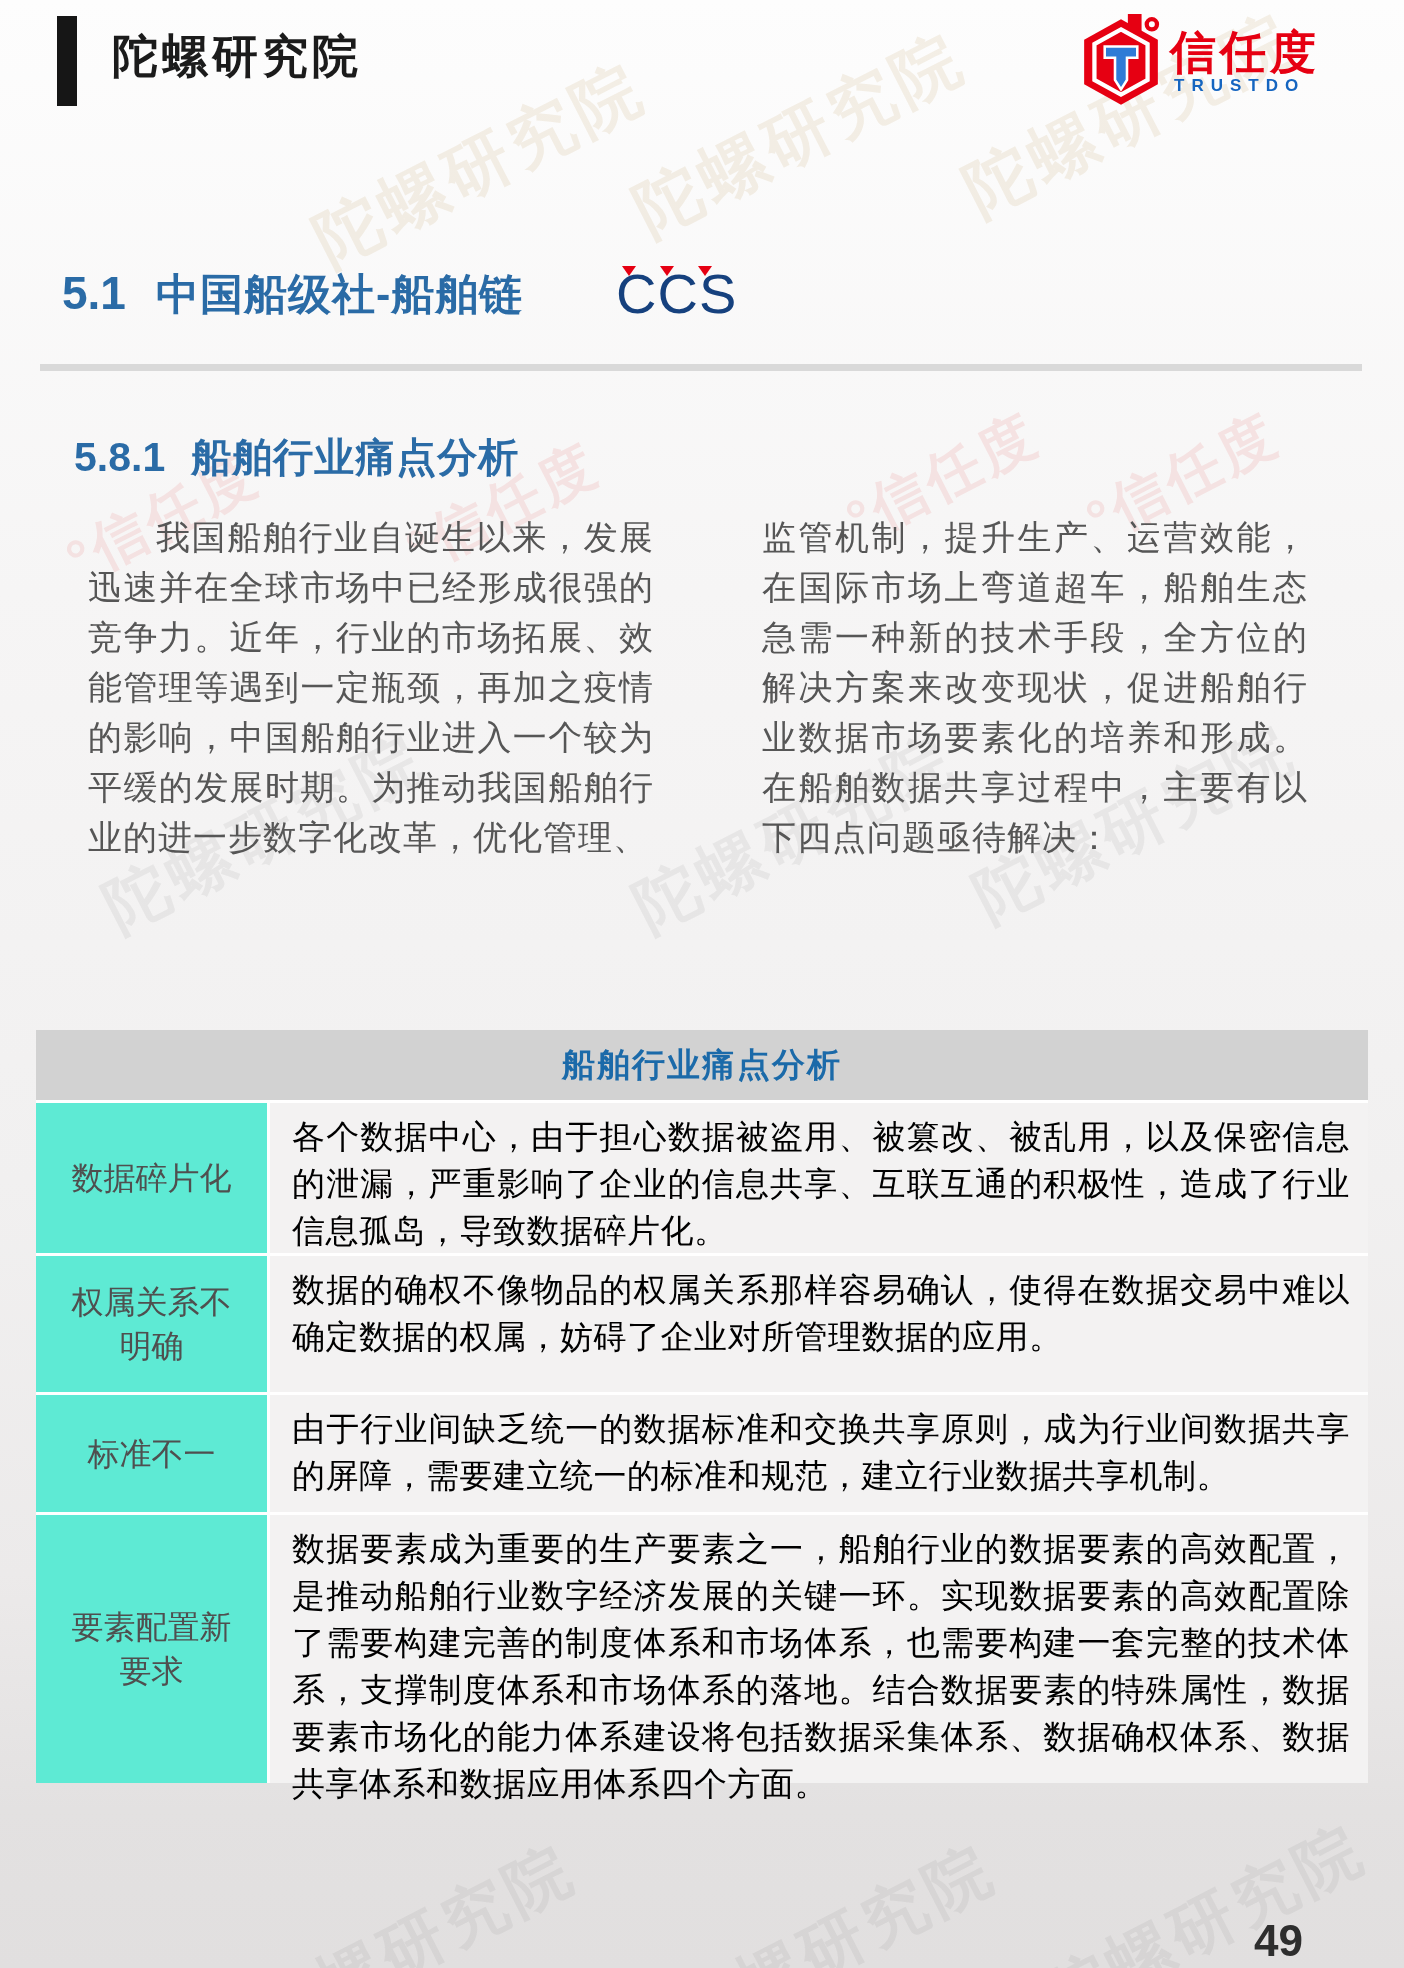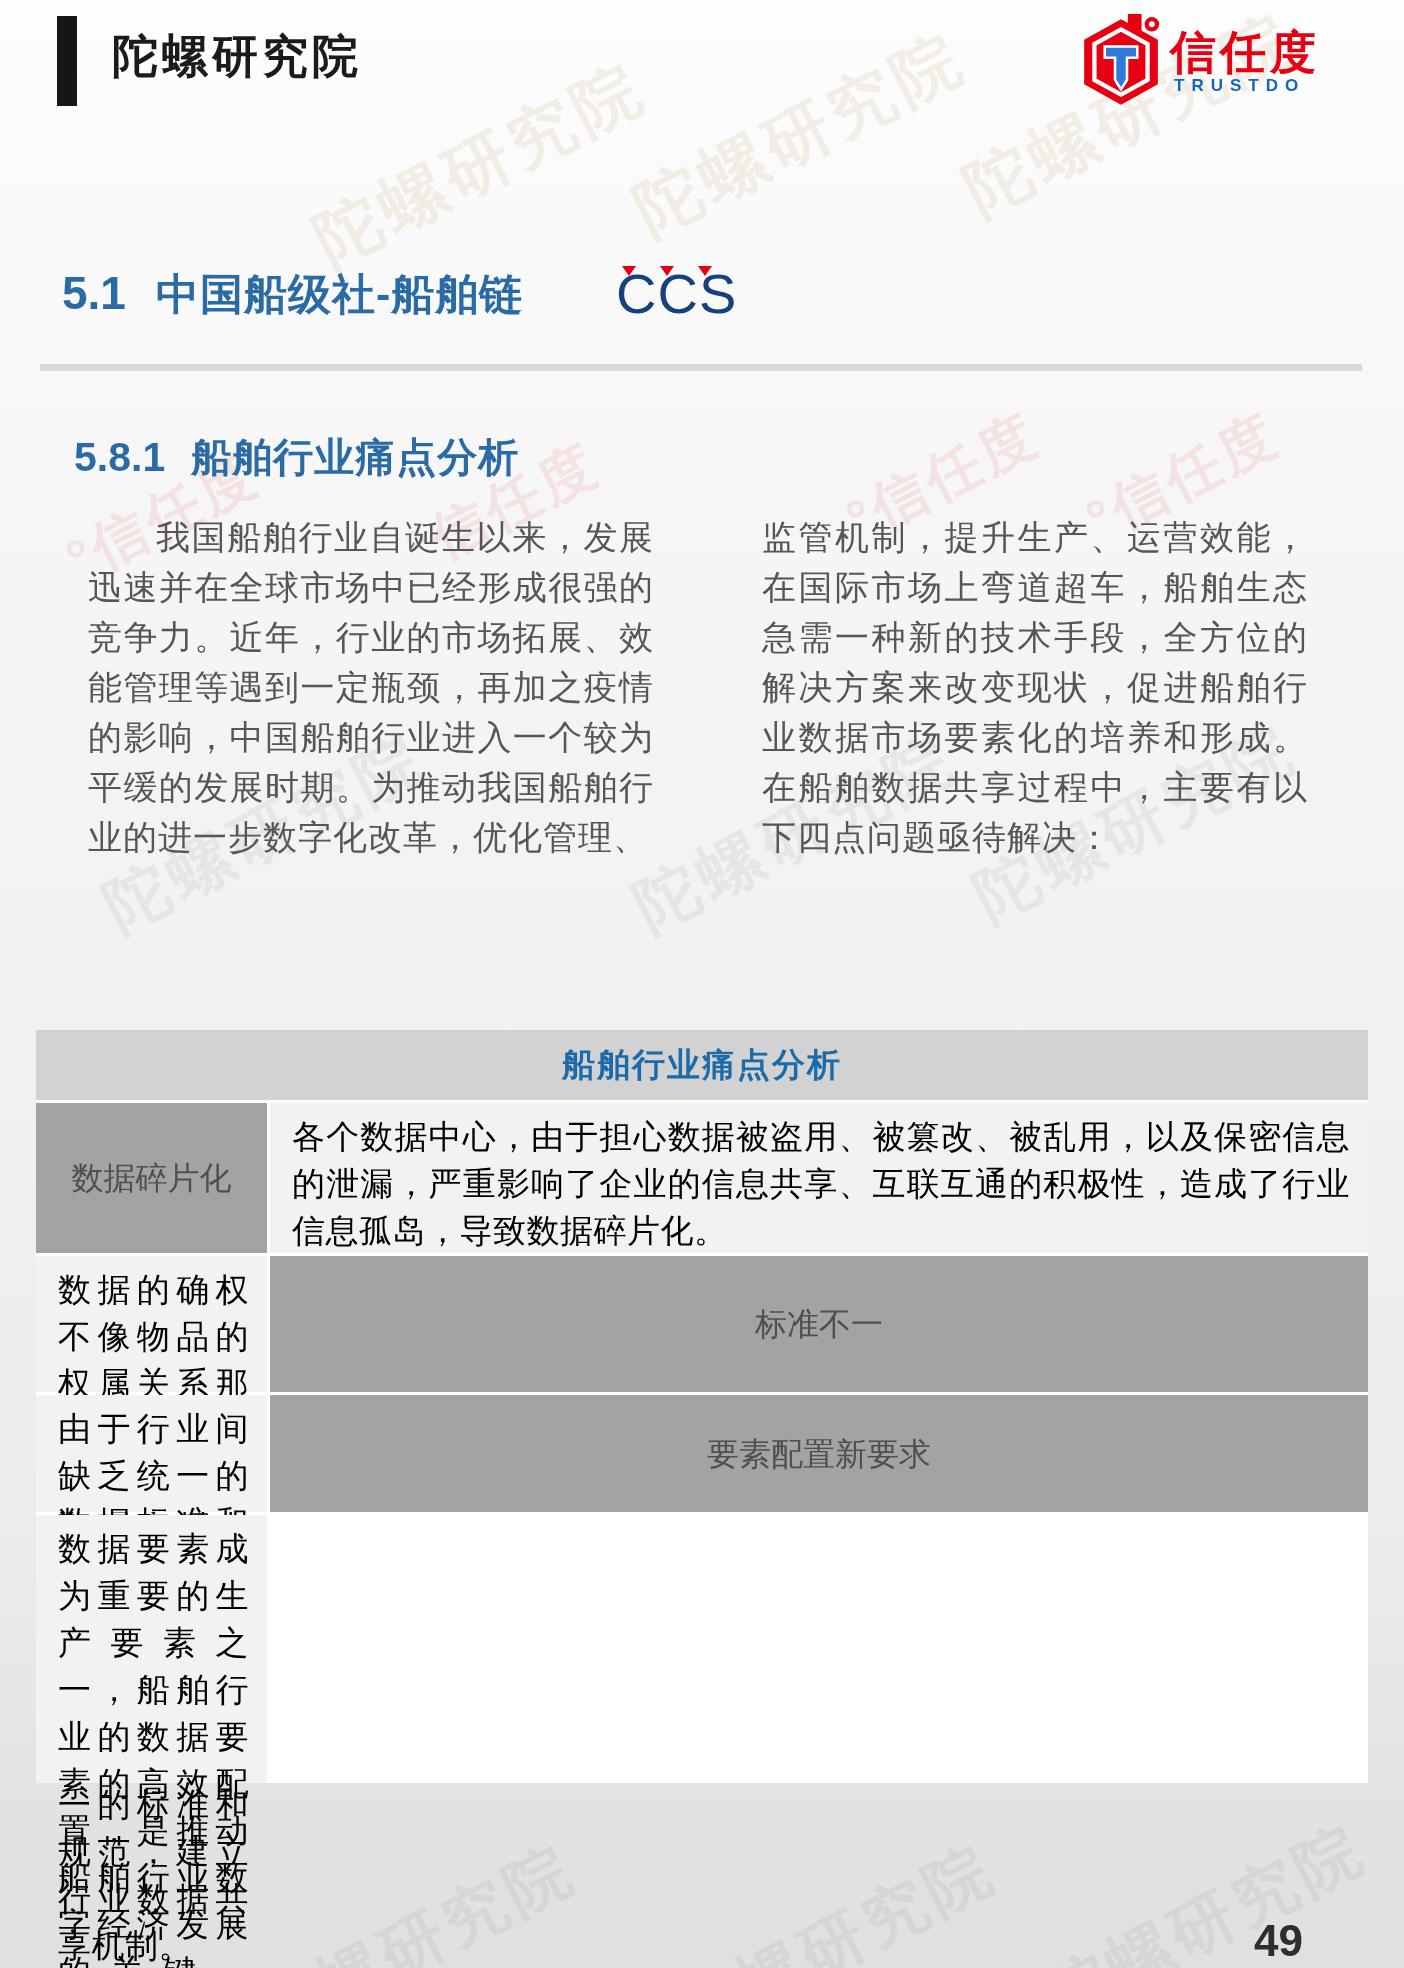--- a/index.html
+++ b/index.html
@@ -53,21 +53,21 @@
          text-align:justify; text-justify:inter-ideograph; letter-spacing:1px; }
   .col-left  { left:88px;  width:566px; text-indent:2em; }
   .col-right { left:762px; width:546px; }
 
   
   .ptable { position:absolute; left:36px; top:1030px; width:1332px;
             display:grid; grid-template-columns:231px 1fr; grid-template-rows:70px 150px 136px 117px 268px;
             gap:3px; background:#ffffff; }
   .ptable .thead { grid-column:1 / -1; background:#d2d2d2; display:flex; align-items:center; justify-content:center;
             font-size:33px; font-weight:700; color:#1b6aa9; letter-spacing:2px; }
-  .ptable .tlabel { background:#a3a3a3; display:flex; align-items:center; justify-content:center; text-align:center;
+  .ptable .tlabel { background:#5eead4; display:flex; align-items:center; justify-content:center; text-align:center;
             font-size:32px; color:#4f4f4f; padding:0 24px; line-height:44px; }
   .ptable .tcell { background:#f3f2f2; font-size:33px; color:#000000; line-height:47px;
             padding:10px 18px 8px 22px; text-align:justify; text-justify:inter-ideograph; letter-spacing:0.5px; }
 
   .pageno { position:absolute; left:1254px; top:1916px; font-size:44px; font-weight:600; color:#2e2e2e; }
 </style>
 </head>
 <body>
 
 <div class="page">
@@ -121,20 +121,21 @@
 
   <div class="col col-right">监管机制，提升生产、运营效能，在国际市场上弯道超车，船舶生态急需一种新的技术手段，全方位的解决方案来改变现状，促进船舶行业数据市场要素化的培养和形成。在船舶数据共享过程中，主要有以下四点问题亟待解决：</div>
   <div class="col col-left">我国船舶行业自诞生以来，发展迅速并在全球市场中已经形成很强的竞争力。近年，行业的市场拓展、效能管理等遇到一定瓶颈，再加之疫情的影响，中国船舶行业进入一个较为平缓的发展时期。为推动我国船舶行业的进一步数字化改革，优化管理、</div>
 
   <div class="ptable">
     <div class="thead">船舶行业痛点分析</div>
 
     <div class="tlabel">数据碎片化</div>
     <div class="tcell">各个数据中心，由于担心数据被盗用、被篡改、被乱用，以及保密信息的泄漏，严重影响了企业的信息共享、互联互通的积极性，造成了行业信息孤岛，导致数据碎片化。</div>
 
+    <div class="tlabel">权属关系不明确</div>
     <div class="tcell">数据的确权不像物品的权属关系那样容易确认，使得在数据交易中难以确定数据的权属，妨碍了企业对所管理数据的应用。</div>
 
     <div class="tlabel">标准不一</div>
     <div class="tcell">由于行业间缺乏统一的数据标准和交换共享原则，成为行业间数据共享的屏障，需要建立统一的标准和规范，建立行业数据共享机制。</div>
 
     <div class="tlabel">要素配置新要求</div>
     <div class="tcell">数据要素成为重要的生产要素之一，船舶行业的数据要素的高效配置，是推动船舶行业数字经济发展的关键一环。实现数据要素的高效配置除了需要构建完善的制度体系和市场体系，也需要构建一套完整的技术体系，支撑制度体系和市场体系的落地。结合数据要素的特殊属性，数据要素市场化的能力体系建设将包括数据采集体系、数据确权体系、数据共享体系和数据应用体系四个方面。</div>
   </div>
 
   <div class="pageno">49</div>

